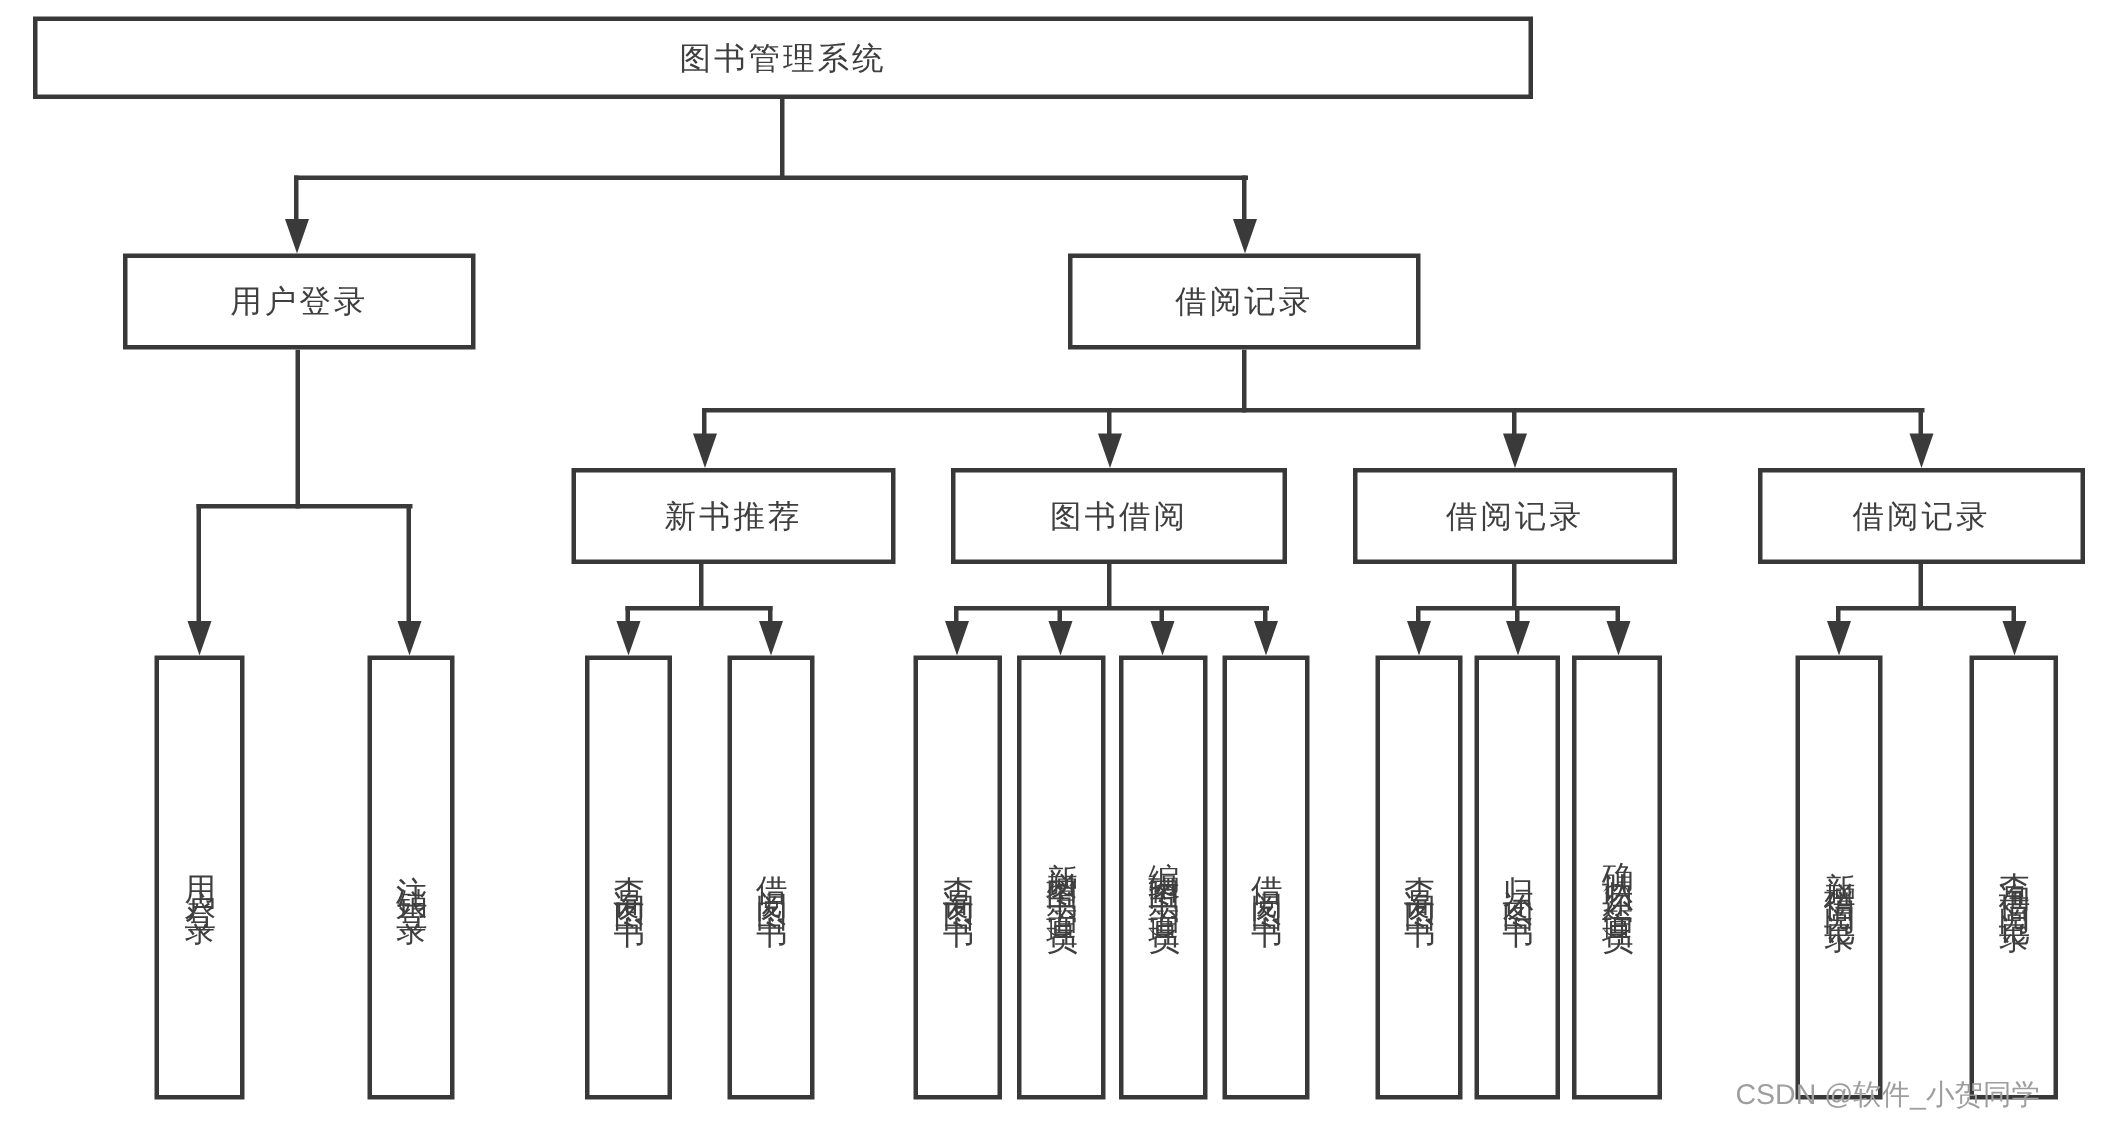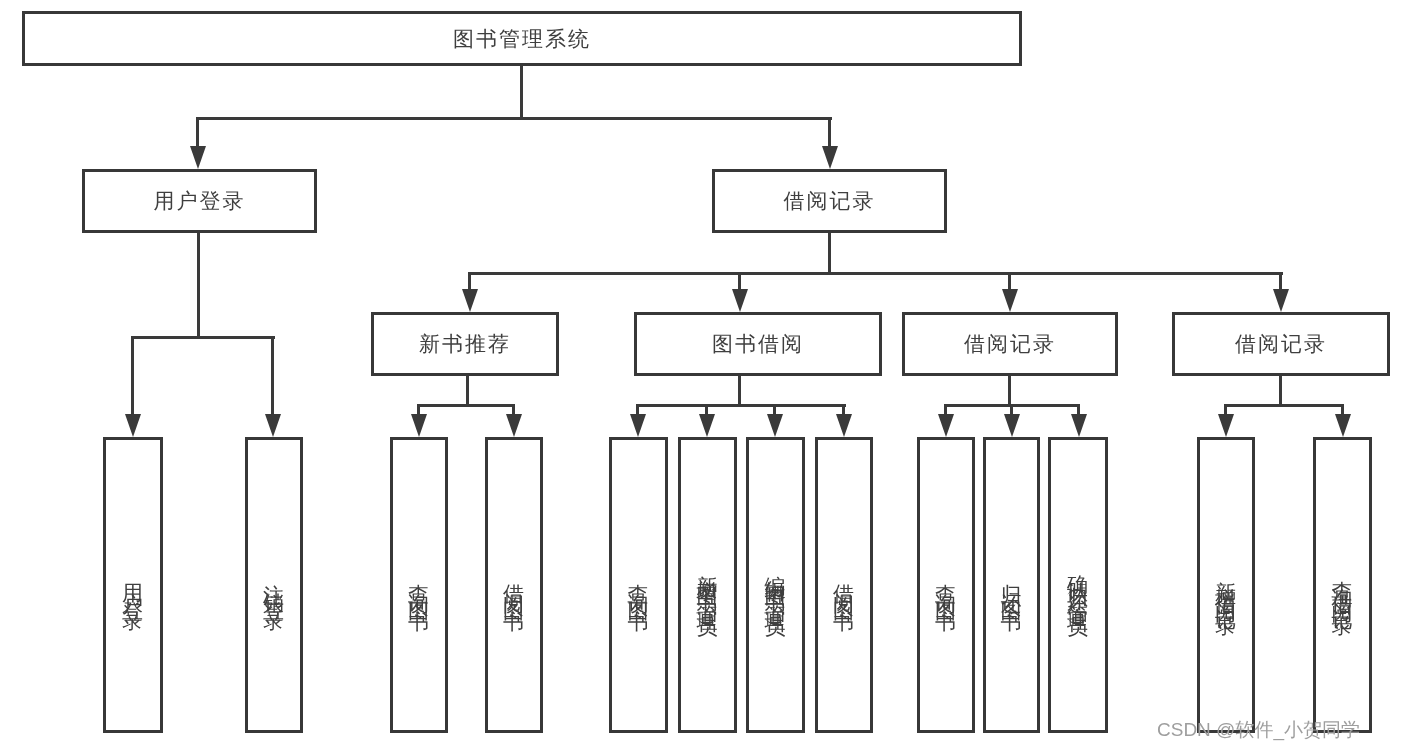--- a/index.html
+++ b/index.html
@@ -132,25 +132,25 @@
   </div>
 
   <div class="box" style="left:82px; top:169px; width:235px; height:64px;">
     <span>用户登录</span>
   </div>
 
   <div class="box" style="left:712px; top:169px; width:235px; height:64px;">
     <span>借阅记录</span>
   </div>
 
-  <div class="box" style="left:371px; top:312px; width:188px; height:64px;">
+  <div class="box" style="left:381px; top:312px; width:216px; height:64px;">
     <span>新书推荐</span>
   </div>
 
-  <div class="box" style="left:634px; top:312px; width:248px; height:64px;">
+  <div class="box" style="left:634px; top:312px; width:224px; height:64px;">
     <span>图书借阅</span>
   </div>
 
   <div class="box" style="left:902px; top:312px; width:216px; height:64px;">
     <span>借阅记录</span>
   </div>
 
   <div class="box" style="left:1172px; top:312px; width:218px; height:64px;">
     <span>借阅记录</span>
   </div>

